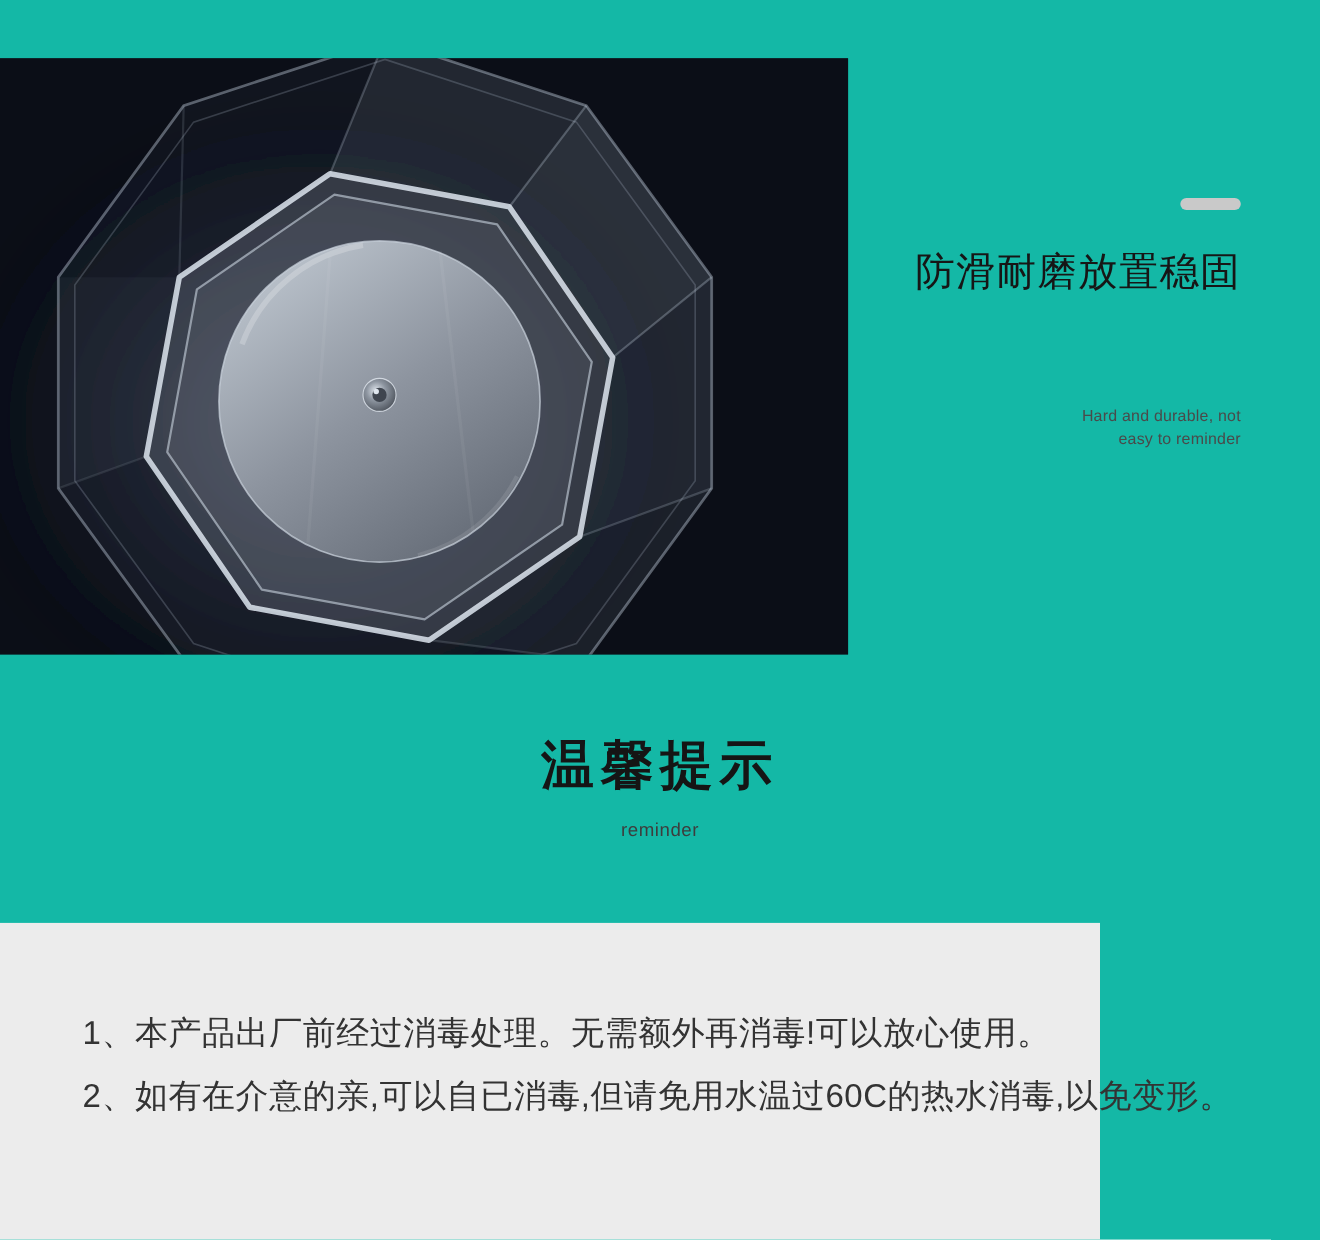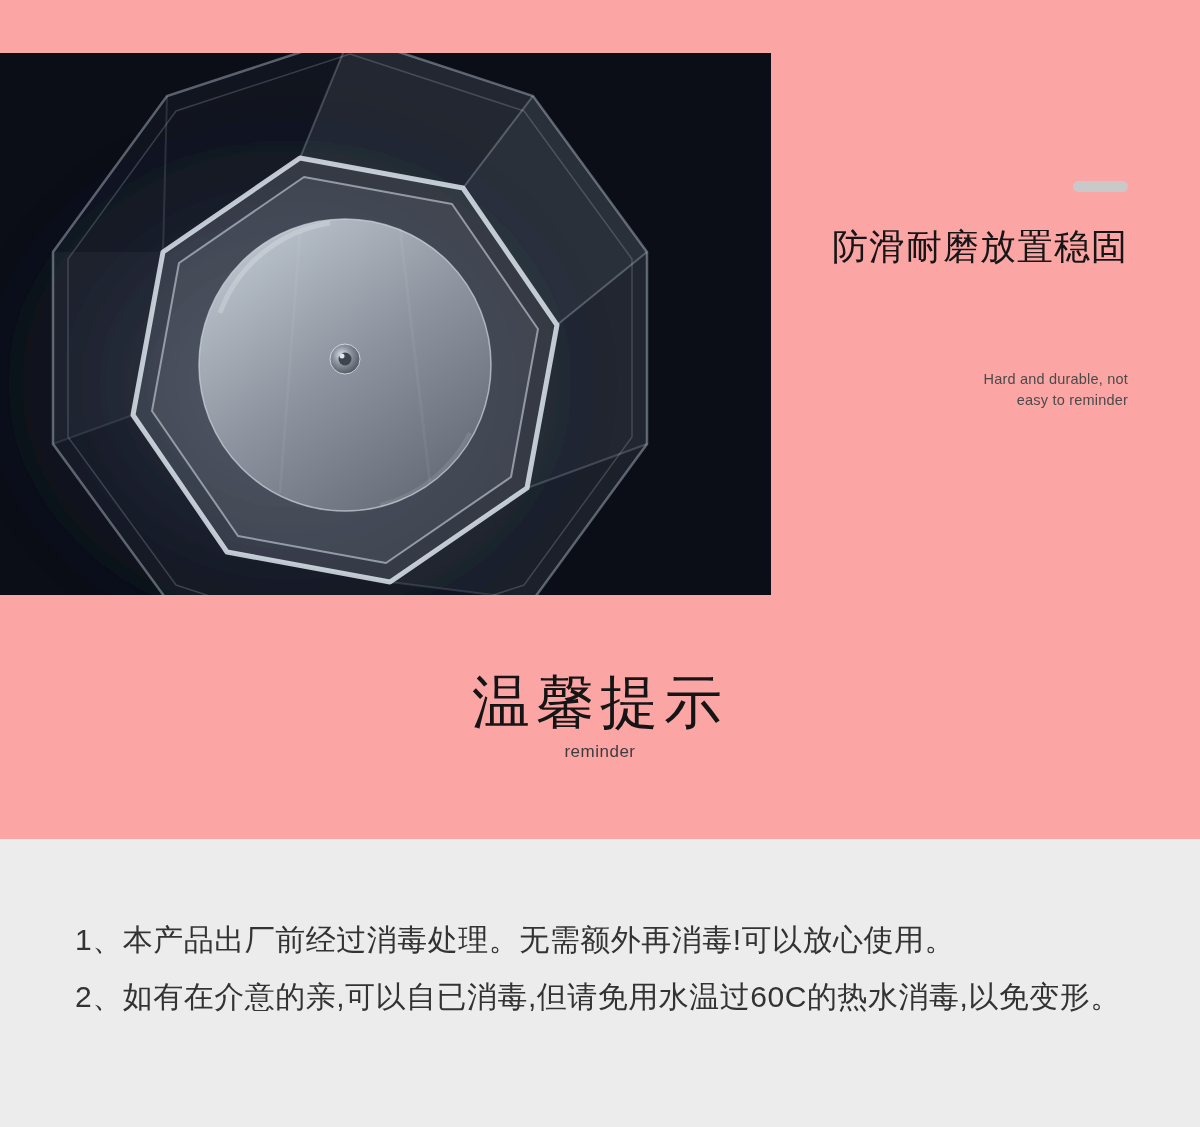--- a/index.html
+++ b/index.html
@@ -1,20 +1,20 @@
 <!DOCTYPE html>
 <html><head>
 <meta charset="utf-8">
 <style>
   html, body { margin: 0; padding: 0; background: #ffffff; }
   .page {
     position: relative;
     width: 1200px;
     height: 1127px;
-    background: #fca5a5;
+    background: #14b8a6;
     overflow: hidden;
     font-family: "Liberation Sans", sans-serif;
     color: #1a1a1a;
   }
 
   
   .photo {
     position: absolute;
     left: 0;
     top: 53px;
@@ -58,37 +58,38 @@
   
   .reminder-block {
     position: absolute;
     top: 664px;
     left: 0;
     width: 100%;
     text-align: center;
   }
   .reminder-title {
     margin: 0;
-    font-size: 58px;
-    font-weight: 400;
+    font-size: 48px;
+    font-weight: 700;
     letter-spacing: 6px;
     color: #151515;
   }
   .reminder-sub {
+    margin-top: 17px;
     font-size: 17px;
     letter-spacing: 0.5px;
     color: #3d3d3d;
   }
 
   
   .notes {
     position: absolute;
     left: 0;
     top: 839px;
-    width: 1200px;
+    width: 1000px;
     height: 288px;
     background: #ececec;
     box-sizing: border-box;
     padding: 72px 40px 0 75px;
   }
   .note-line {
     font-size: 30px;
     line-height: 57px;
     color: #333333;
     letter-spacing: 0.5px;

